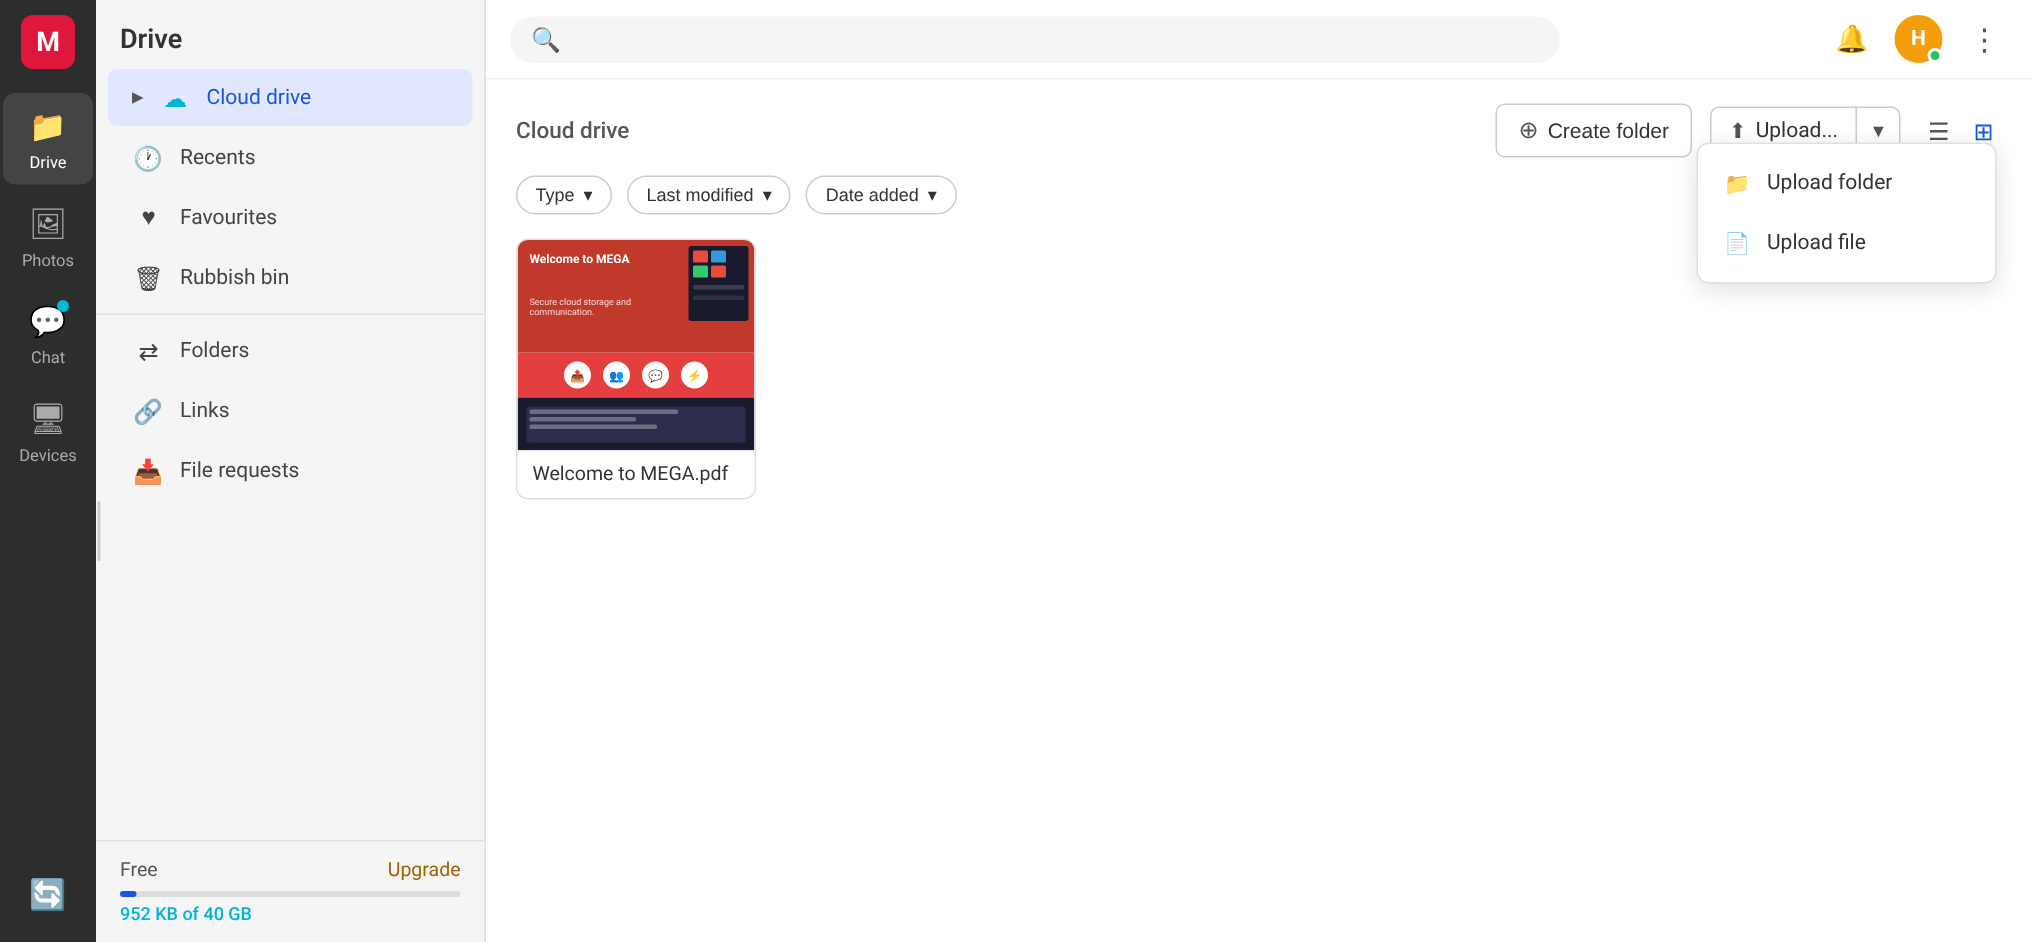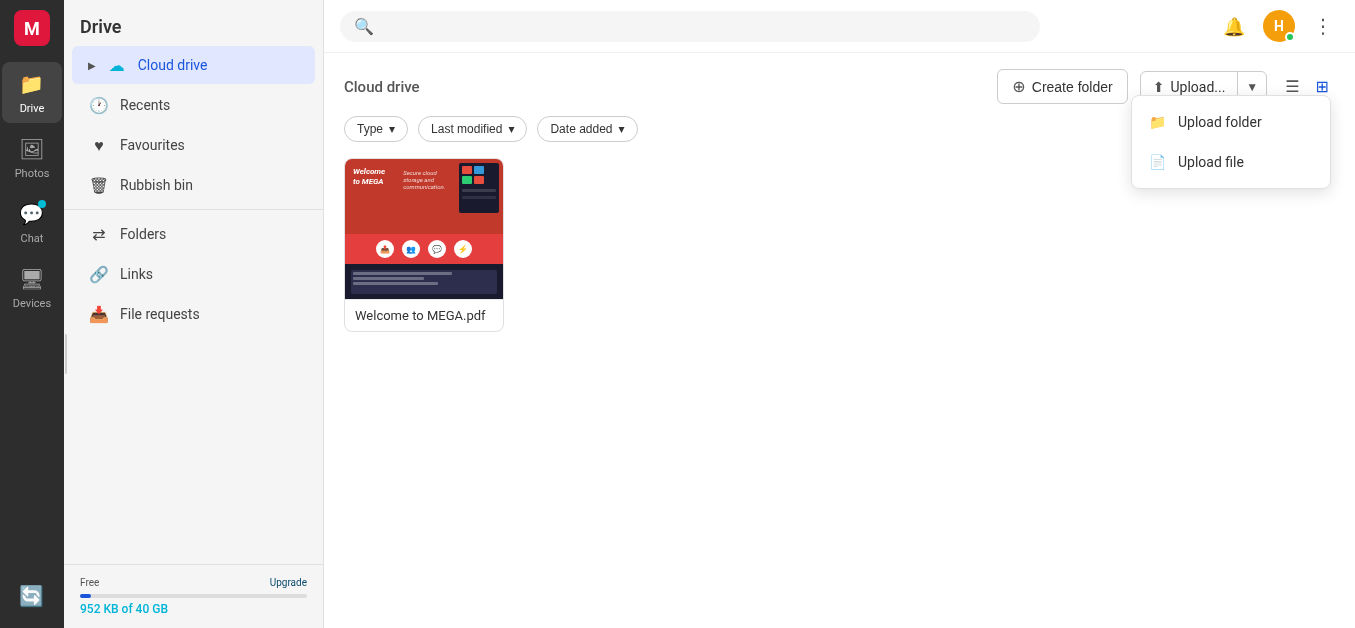--- a/index.html
+++ b/index.html
@@ -121,27 +121,27 @@
       margin: 4px 0;
     }
     .sidebar-footer {
       margin-top: auto;
       padding: 12px 16px;
       border-top: 1px solid #e0e0e0;
     }
     .storage-label {
       display: flex;
       justify-content: space-between;
-      font-size: 10px;
+      font-size: 13px;
       color: #555;
       margin-bottom: 6px;
       align-items: flex-end;
     }
     .storage-label .upgrade-link {
-      color: #0c4a6e;
+      color: #a16207;
       cursor: pointer;
     }
     .storage-bar-bg {
       width: 100%;
       height: 4px;
       background: #ddd;
       border-radius: 2px;
       margin-bottom: 4px;
     }
     .storage-bar-fill {
@@ -648,21 +648,21 @@
         <span>▾</span>
       </button>
     </div>
 
     <div class="files-grid">
       <div class="file-card">
         <div class="file-thumb">
           <div class="file-thumb-pdf">
 
             <div class="pdf-top">
-              <div style="display:flex; flex-direction: row; gap:18px; max-width:55%;font-style:italic;">
+              <div style="display:flex; flex-direction: column; gap:18px; max-width:55%;">
                 <span class="pdf-title">Welcome to MEGA</span>
                 <span class="pdf-subtitle">Secure cloud storage and communication.</span>
               </div>
 
               <div class="pdf-device-mockup">
                 <div class="pdf-device-row">
                   <div class="pdf-device-icon"></div>
                   <div class="pdf-device-icon blue"></div>
                 </div>
                 <div class="pdf-device-row">

